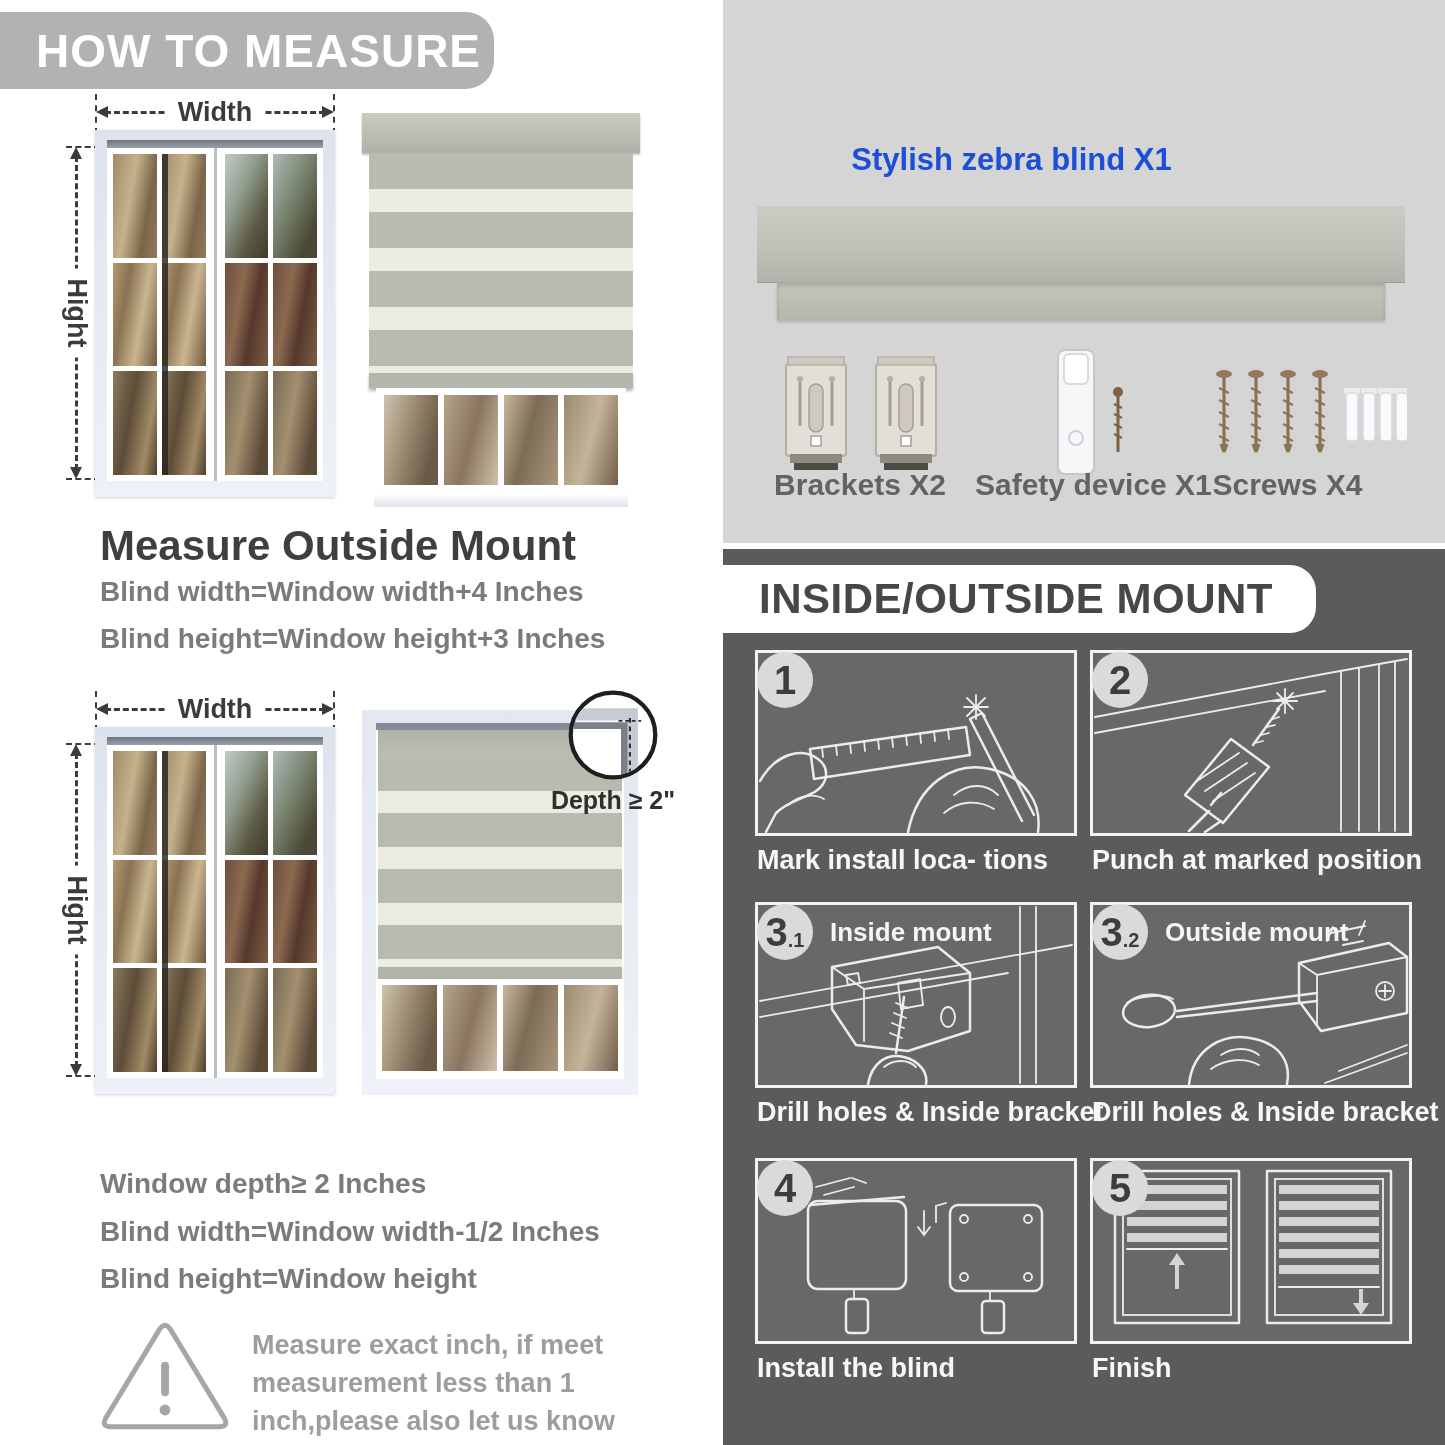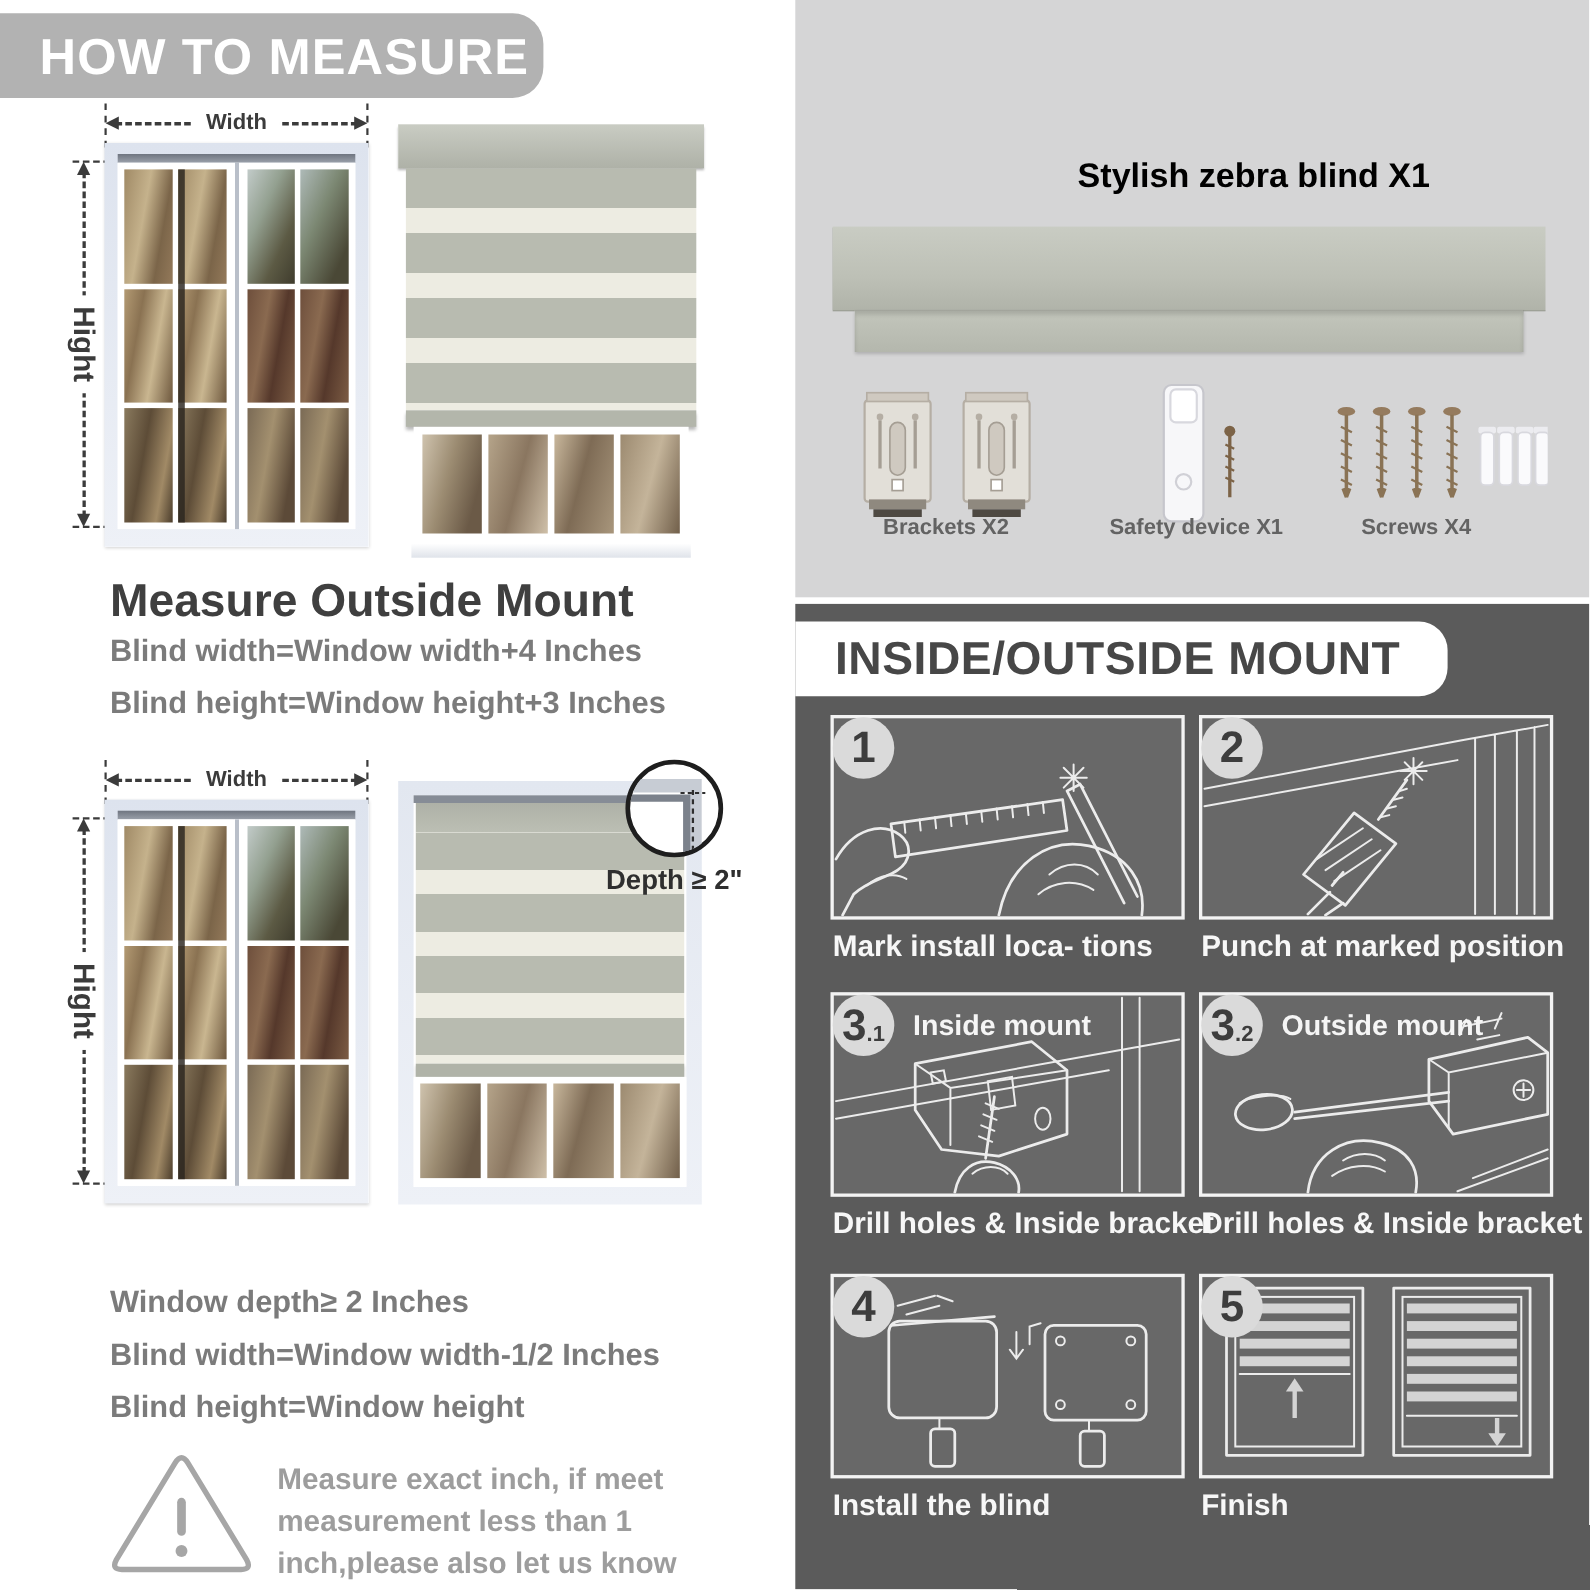--- a/index.html
+++ b/index.html
@@ -20,21 +20,21 @@
 
   
   .harrow { position:absolute; height:28px; }
   .harrow .hline { position:absolute; left:10px; right:10px; top:13px; border-top:3px dashed #3b3b3b; }
   .harrow .ah { position:absolute; top:8px; width:0; height:0; border-top:6px solid transparent; border-bottom:6px solid transparent; }
   .harrow .ah.l { left:1px; border-right:12px solid #3b3b3b; }
   .harrow .ah.r { right:1px; border-left:12px solid #3b3b3b; }
   .harrow .tick { position:absolute; top:-4px; height:40px; border-left:2px dashed #3b3b3b; }
   .harrow .tick.l { left:0; } .harrow .tick.r { right:0; }
   .harrow .lbl { position:absolute; left:50%; top:50%; transform:translate(-50%,-50%);
-    background:#fff; padding:0 12px; font-size:20px; font-weight:bold; color:#3b3b3b; white-space:nowrap; }
+    background:#fff; padding:0 12px; font-size:27px; font-weight:bold; color:#3b3b3b; white-space:nowrap; }
 
   .varrow { position:absolute; width:28px; }
   .varrow .vline { position:absolute; top:10px; bottom:10px; left:13px; border-left:3px dashed #3b3b3b; }
   .varrow .ah { position:absolute; left:8px; width:0; height:0; border-left:6px solid transparent; border-right:6px solid transparent; }
   .varrow .ah.t { top:1px; border-bottom:12px solid #3b3b3b; }
   .varrow .ah.b { bottom:1px; border-top:12px solid #3b3b3b; }
   .varrow .tick { position:absolute; left:4px; width:34px; border-top:2px dashed #3b3b3b; }
   .varrow .tick.t { top:0; } .varrow .tick.b { bottom:0; }
   .varrow .lbl { position:absolute; top:50%; left:50%; transform:translate(-50%,-50%) rotate(90deg);
     background:#fff; padding:0 10px; font-size:27px; font-weight:bold; color:#3b3b3b; white-space:nowrap; }
@@ -93,29 +93,29 @@
   .warn-text { position:absolute; left:252px; top:1326px; width:430px;
     font-size:27px; line-height:38px; font-weight:bold; color:#9d9d9d; }
 
   
   .right-top { left:723px; top:0; width:722px; height:543px; background:#d5d5d6; }
   .banner-included {
     left:723px; top:12px; width:500px; height:77px; background:#ffffff; border-radius:0 30px 30px 0;
     display:flex; align-items:center; padding-left:38px;
     color:#c7c7c7; font-size:45px; font-weight:bold; letter-spacing:1px;
   }
-  .product-lbl { left:723px; top:142px; width:577px; text-align:right;
-    font-size:31px; font-weight:bold; color:#000000; }
+  .product-lbl { left:723px; top:142px; width:577px; text-align:center;
+    font-size:31px; font-weight:bold; color:#1d4ed8; }
   .bar-top { left:757px; top:206px; width:648px; height:76px;
     background:linear-gradient(180deg,#c9ccc3 0%,#bdc0b6 60%,#b0b3a9 100%);
     box-shadow:0 1px 0 #9a9d93; }
   .bar-bottom { left:777px; top:282px; width:608px; height:38px;
     background:linear-gradient(180deg,#c3c6bc,#b4b7ad);
     box-shadow: inset 0 4px 4px rgba(0,0,0,.14), 0 2px 3px rgba(0,0,0,.18); }
-  .inc-label { position:absolute; top:468px; font-size:20px; font-weight:bold; color:#636363; text-align:center; white-space:nowrap; }
+  .inc-label { position:absolute; top:468px; font-size:30px; font-weight:bold; color:#636363; text-align:center; white-space:nowrap; }
 
   .right-dark { left:723px; top:549px; width:722px; height:896px; background:#5b5b5b; }
   .banner-mount {
     left:723px; top:565px; width:593px; height:68px; background:#ffffff; border-radius:0 26px 26px 0;
     display:flex; align-items:center; padding-left:36px;
     color:#474747; font-size:42px; font-weight:bold; letter-spacing:.5px;
   }
 
   .panel { position:absolute; width:322px; height:186px; background:#686868; border:3px solid #f3f3f3; }
   .panel svg.illus { position:absolute; left:0; top:0; width:316px; height:180px; }

